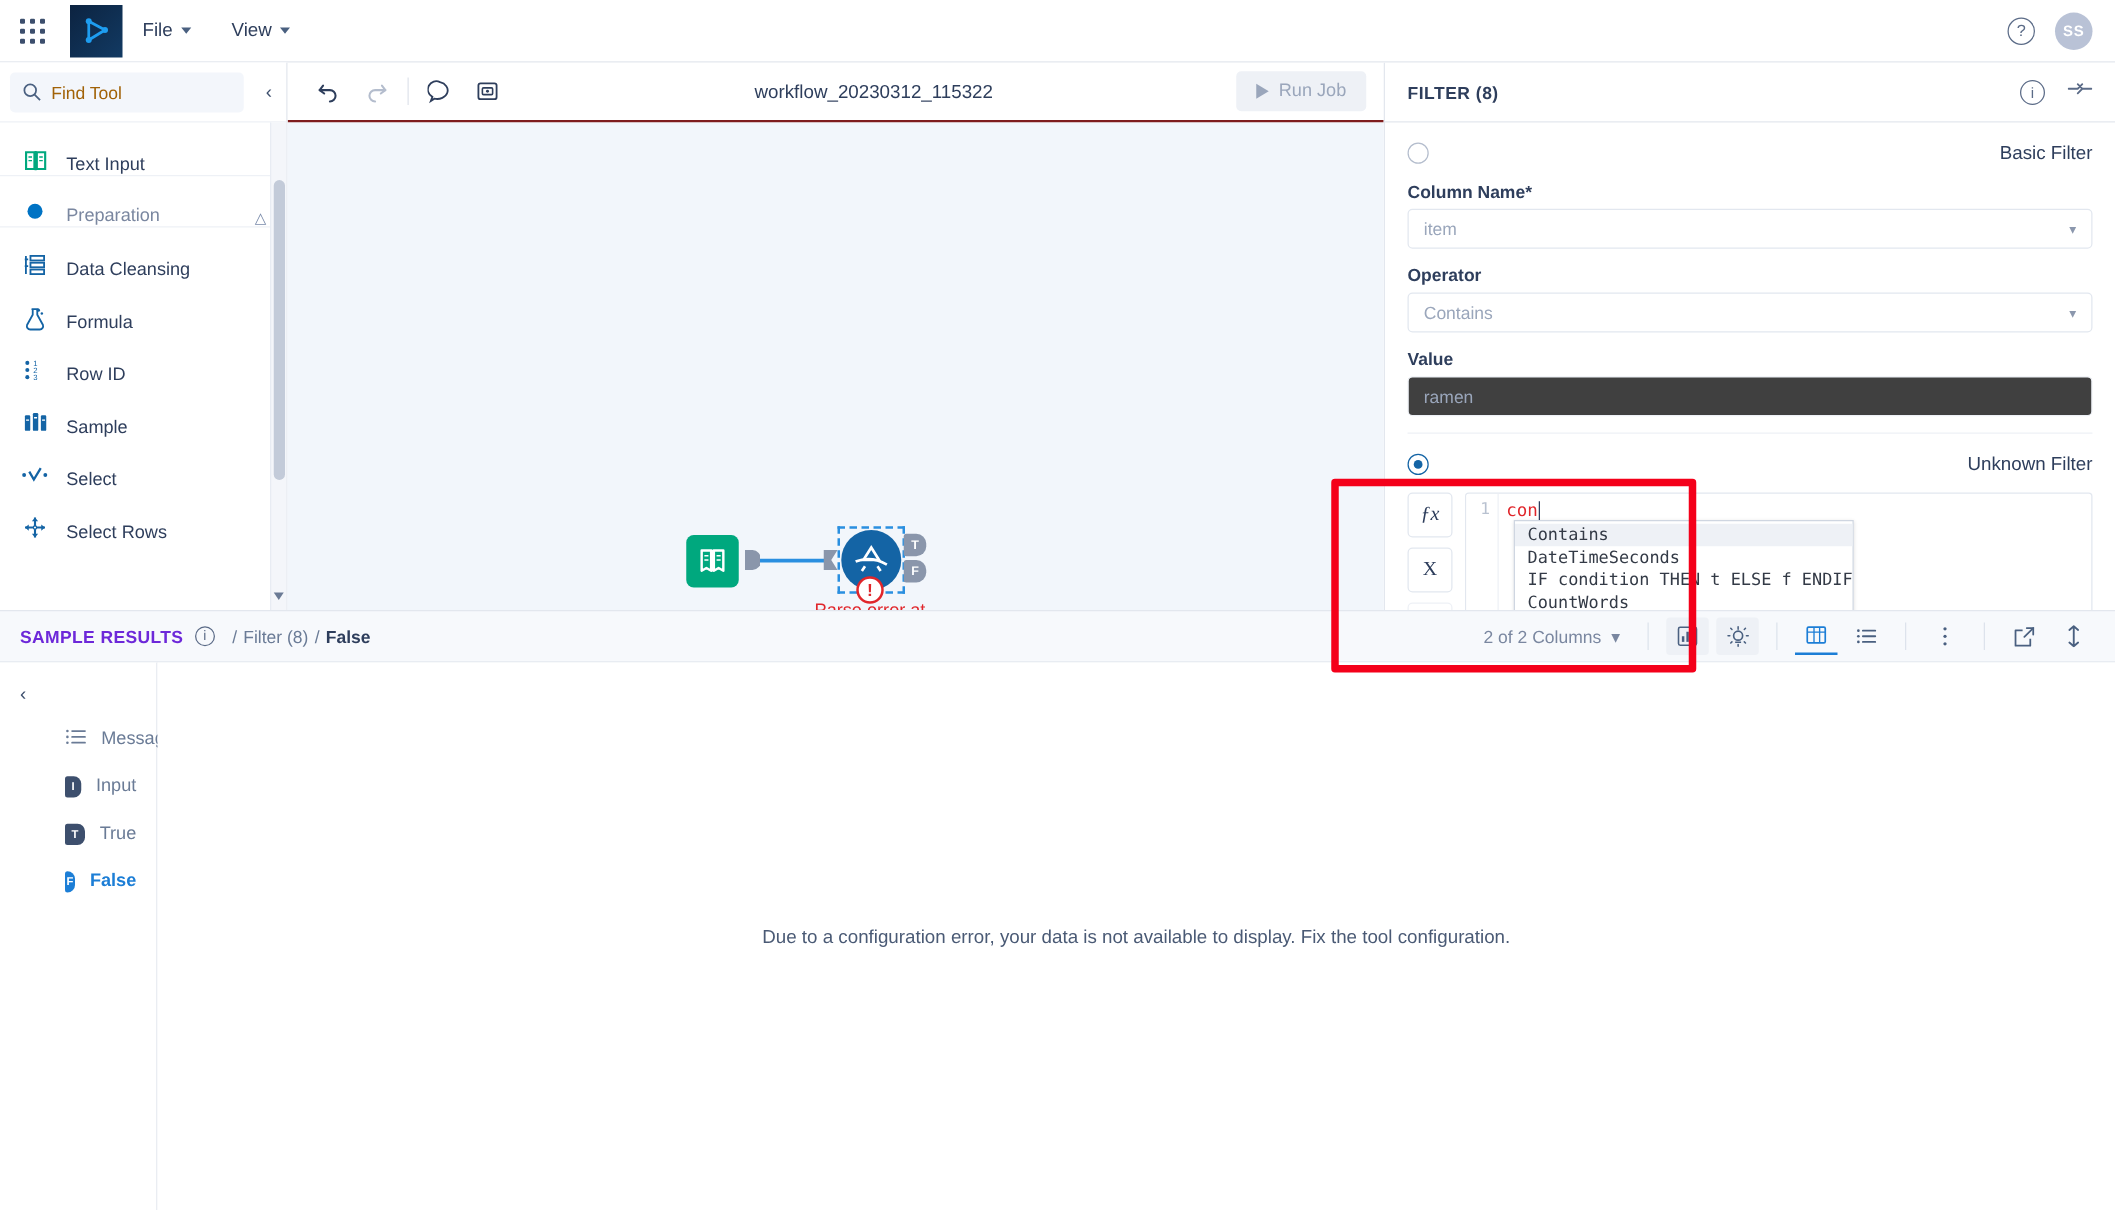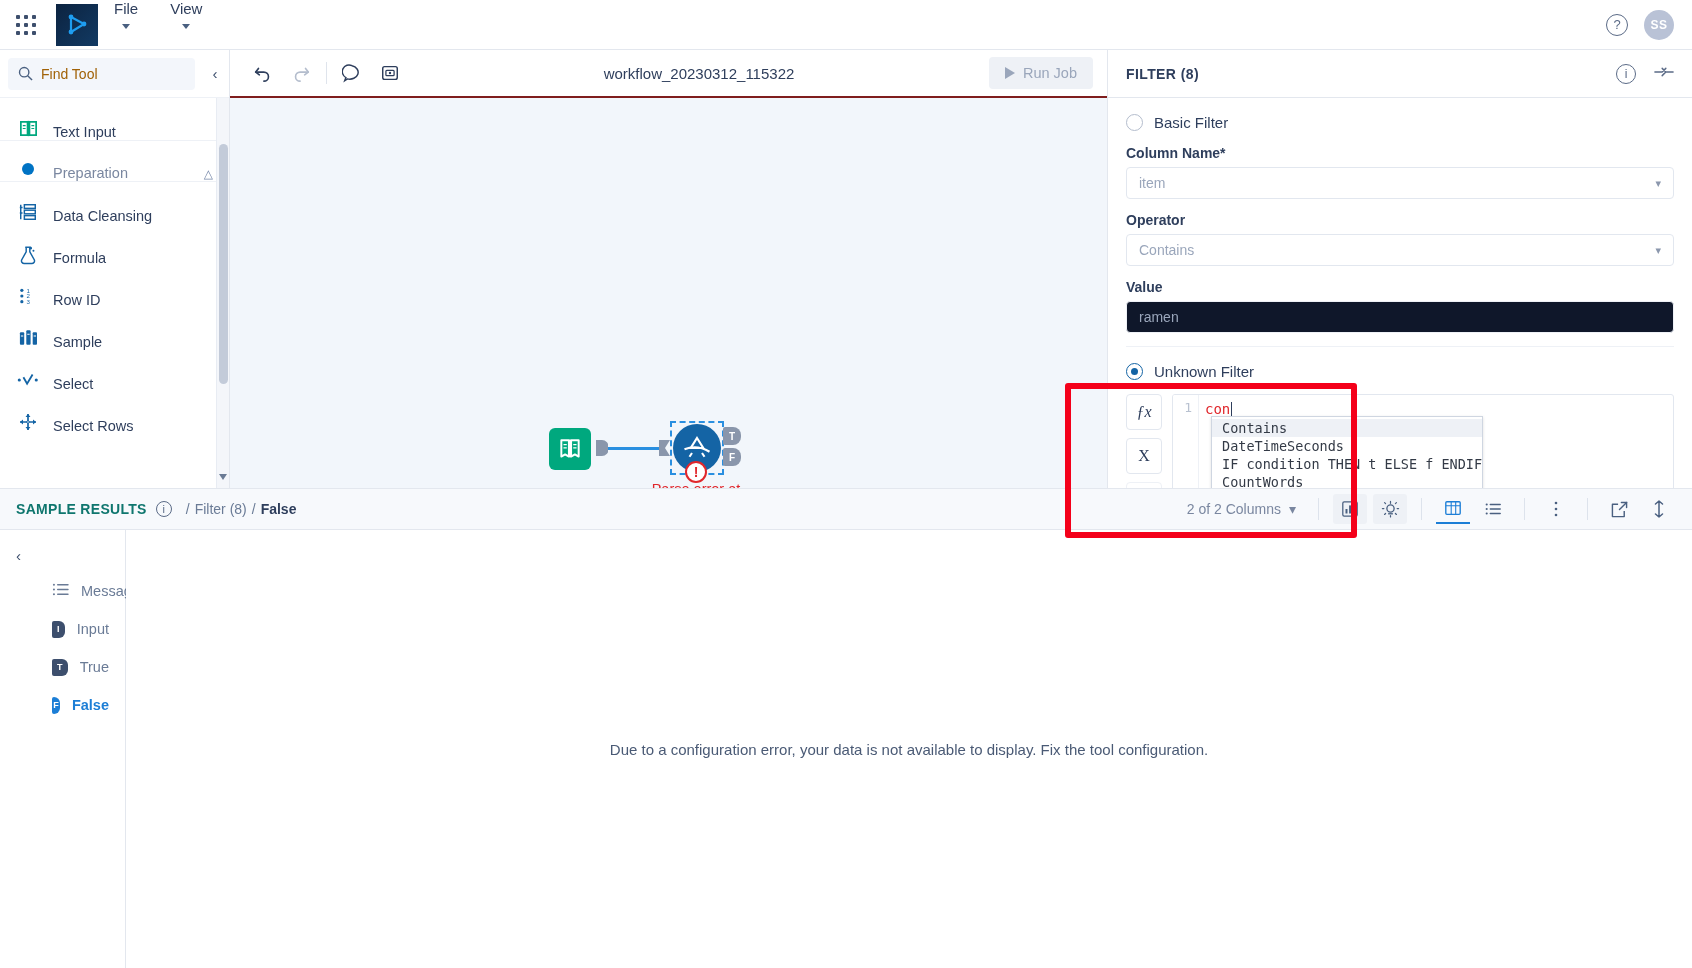--- a/index.html
+++ b/index.html
@@ -20,21 +20,21 @@
   }
   .grid-icon { width: 52px; display: flex; align-items: center; justify-content: center; cursor: pointer; }
   .grid-dots { display: grid; grid-template-columns: repeat(3, 4px); grid-gap: 4px; }
   .grid-dots i { width: 4px; height: 4px; background: #3d4f6d; border-radius: 1px; display: block; }
   .logo-box {
     width: 42px; height: 42px; background: linear-gradient(135deg,#0c2340 0%,#123a63 100%);
     display: flex; align-items: center; justify-content: center; margin-left: 4px; cursor: pointer;
   }
   .menu-item {
     display: flex; align-items: center; gap: 7px; padding: 0 16px; height: 50px;
-    font-size: 15px; color: #2e3e5c; cursor: pointer; flex-direction: column;
+    font-size: 15px; color: #2e3e5c; cursor: pointer;
   }
   .menu-item:first-of-type { margin-left: 50px; }
   .caret { width: 0; height: 0; border-left: 4.5px solid transparent; border-right: 4.5px solid transparent; border-top: 5px solid #4a6080; }
   .topbar-right { margin-left: auto; display: flex; align-items: center; gap: 16px; padding-right: 18px; }
   .help-circle {
     width: 22px; height: 22px; border: 1.6px solid #5b6b87; border-radius: 50%;
     display: flex; align-items: center; justify-content: center;
     font-size: 13px; color: #5b6b87; cursor: pointer;
   }
   .avatar {
@@ -119,31 +119,31 @@
     color: #e0262b; font-size: 14.5px; line-height: 19px;
   }
 
   
   .configpanel { width: 585px; min-width: 585px; border-left: 1px solid #e3e7ee; background: #fff; display: flex; flex-direction: column; }
   .cfg-head { height: 48px; display: flex; align-items: center; padding: 0 18px; border-bottom: 1px solid #e3e7ee; }
   .cfg-title { font-size: 14px; font-weight: bold; letter-spacing: .4px; color: #2e3e5c; }
   .cfg-head-icons { margin-left: auto; display: flex; align-items: center; gap: 18px; }
   .cfg-body { flex: 1; padding: 16px 18px 0 18px; overflow: hidden; position: relative; }
 
-  .radio-row { display: flex; align-items: center; gap: 11px; margin-bottom: 14px; }
+  .radio-row { display: flex; align-items: center; gap: 11px; margin-bottom: 14px; justify-content: space-between; }
   .radio { width: 17px; height: 17px; border-radius: 50%; border: 1.6px solid #b4bdcd; background: #fff; position: relative; cursor: pointer; }
   .radio.on { border-color: #1464a5; }
   .radio.on::after { content: ""; position: absolute; left: 3.5px; top: 3.5px; width: 7px; height: 7px; border-radius: 50%; background: #1464a5; }
   .radio-lbl { font-size: 15px; color: #2e3e5c; }
   .fld-lbl { font-size: 14px; color: #2e3e5c; margin-bottom: 6px; font-weight: 600; }
   .fld {
     height: 32px; border: 1px solid #e2e7ef; border-radius: 4px; background: #fff;
     display: flex; align-items: center; padding: 0 12px; font-size: 14px; color: #9aa6bb; margin-bottom: 13px;
   }
-  .fld.filled { background: #0f172a; border-color: #eef1f6; }
+  .fld.filled { background: #404040; border-color: #eef1f6; }
   .fld .chev-d { margin-left: auto; color: #8b97ad; font-size: 11px; }
   .cfg-divider { height: 1px; background: #eef1f6; margin: 8px 0 16px; }
 
   .adv-area { display: flex; gap: 10px; margin-top: 6px; }
   .fx-col { display: flex; flex-direction: column; gap: 8px; }
   .fxbtn {
     width: 36px; height: 36px; border: 1px solid #e2e7ef; border-radius: 4px; background: #fff;
     display: flex; align-items: center; justify-content: center; font-size: 16px; color: #2e3e5c; cursor: pointer;
   }
   .fxbtn.dim { color: #b9c2d2; border-color: #eef1f6; }
@@ -169,21 +169,21 @@
   .redbox {
     position: absolute; left: 1065px; top: 383px; width: 292px; height: 155px;
     border: 6px solid #f4001a; border-radius: 3px; pointer-events: none; z-index: 40;
   }
 
   
   .resultsbar {
     height: 42px; min-height: 42px; display: flex; align-items: center;
     padding: 0 16px; background: #f7f9fc; border-top: 1px solid #e3e7ee; border-bottom: 1px solid #e3e7ee;
   }
-  .rb-title { font-size: 14px; font-weight: bold; letter-spacing: .3px; color: #0f766e; }
+  .rb-title { font-size: 14px; font-weight: bold; letter-spacing: .3px; color: #6d28d9; }
   .info-circ { width: 16px; height: 16px; border: 1.3px solid #5b6b87; border-radius: 50%; display: inline-flex; align-items: center; justify-content: center; font-size: 11px; color: #5b6b87; margin: 0 9px; }
   .crumb { font-size: 14px; color: #6a7b96; }
   .crumb.sep { margin: 0 5px; }
   .crumb.cur { color: #2e3e5c; font-weight: bold; }
   .rb-right { margin-left: auto; display: flex; align-items: center; gap: 6px; }
   .colsel { font-size: 14px; color: #7a87a0; display: flex; align-items: center; gap: 8px; cursor: pointer; margin-right: 8px; }
   .rb-sep { width: 1px; height: 22px; background: #dde3ec; margin: 0 8px; }
   .rb-ic { width: 34px; height: 30px; display: flex; align-items: center; justify-content: center; cursor: pointer; border-radius: 3px; color: #4a6080; }
   .rb-ic.shaded { background: #eef1f6; }
   .rb-ic.active { border-bottom: 2.5px solid #1c7ed6; border-radius: 0; }

